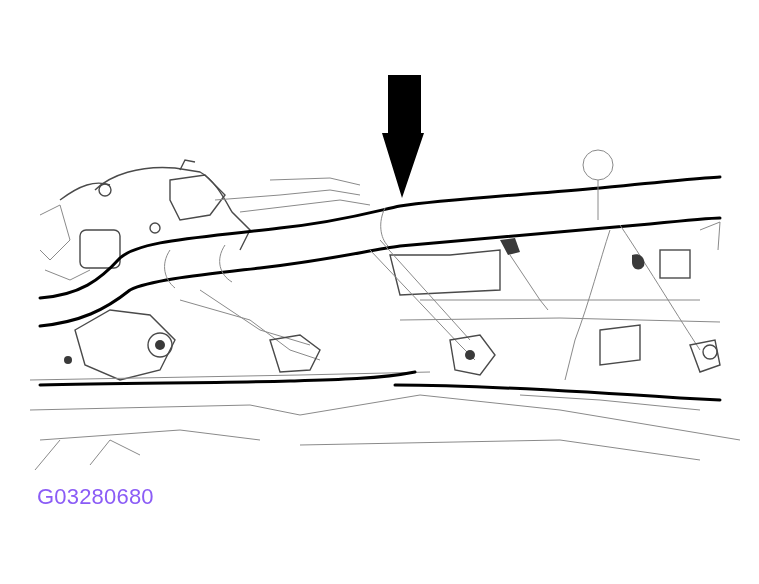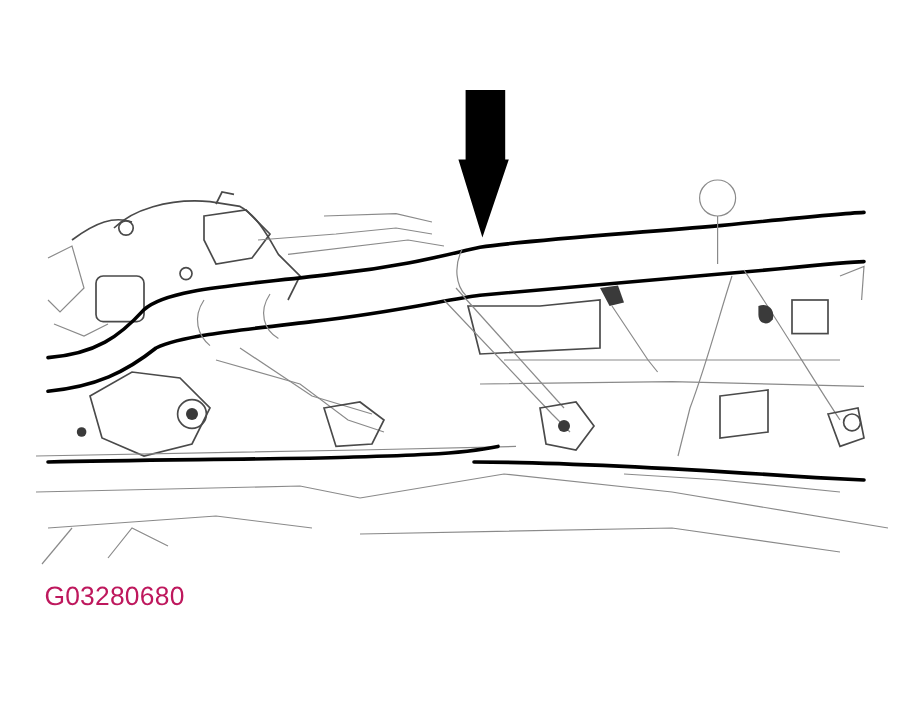--- a/index.html
+++ b/index.html
@@ -1,18 +1,18 @@
 <!DOCTYPE html>
 <html><head>
   <meta charset="utf-8">
   <style>
     html, body { margin: 0; padding: 0; background: #ffffff; }
     body { width: 759px; height: 584px; position: relative; overflow: hidden; font-family: "Liberation Sans", sans-serif; }
     .diagram { position: absolute; left: 0; top: 0; width: 759px; height: 584px; }
-    .fig-label { position: absolute; left: 37px; top: 484px; font-size: 22px; font-weight: 400; color: #be185d; letter-spacing: 0.2px; font-family: "Liberation Sans", sans-serif; }
+    .fig-label { position: absolute; left: 37px; top: 484px; font-size: 22px; font-weight: 400; color: #8b5cf6; letter-spacing: 0.2px; font-family: "Liberation Sans", sans-serif; }
     .thin { stroke: #8a8a8a; stroke-width: 1; fill: none; }
     .mid { stroke: #4a4a4a; stroke-width: 1.4; fill: none; }
     .thick { stroke: #000; stroke-width: 3; fill: none; stroke-linecap: round; }
     .dark { fill: #3a3a3a; }
   </style>
 </head>
 <body>
 
 <svg class="diagram" viewBox="0 0 759 584" xmlns="http://www.w3.org/2000/svg">
 

